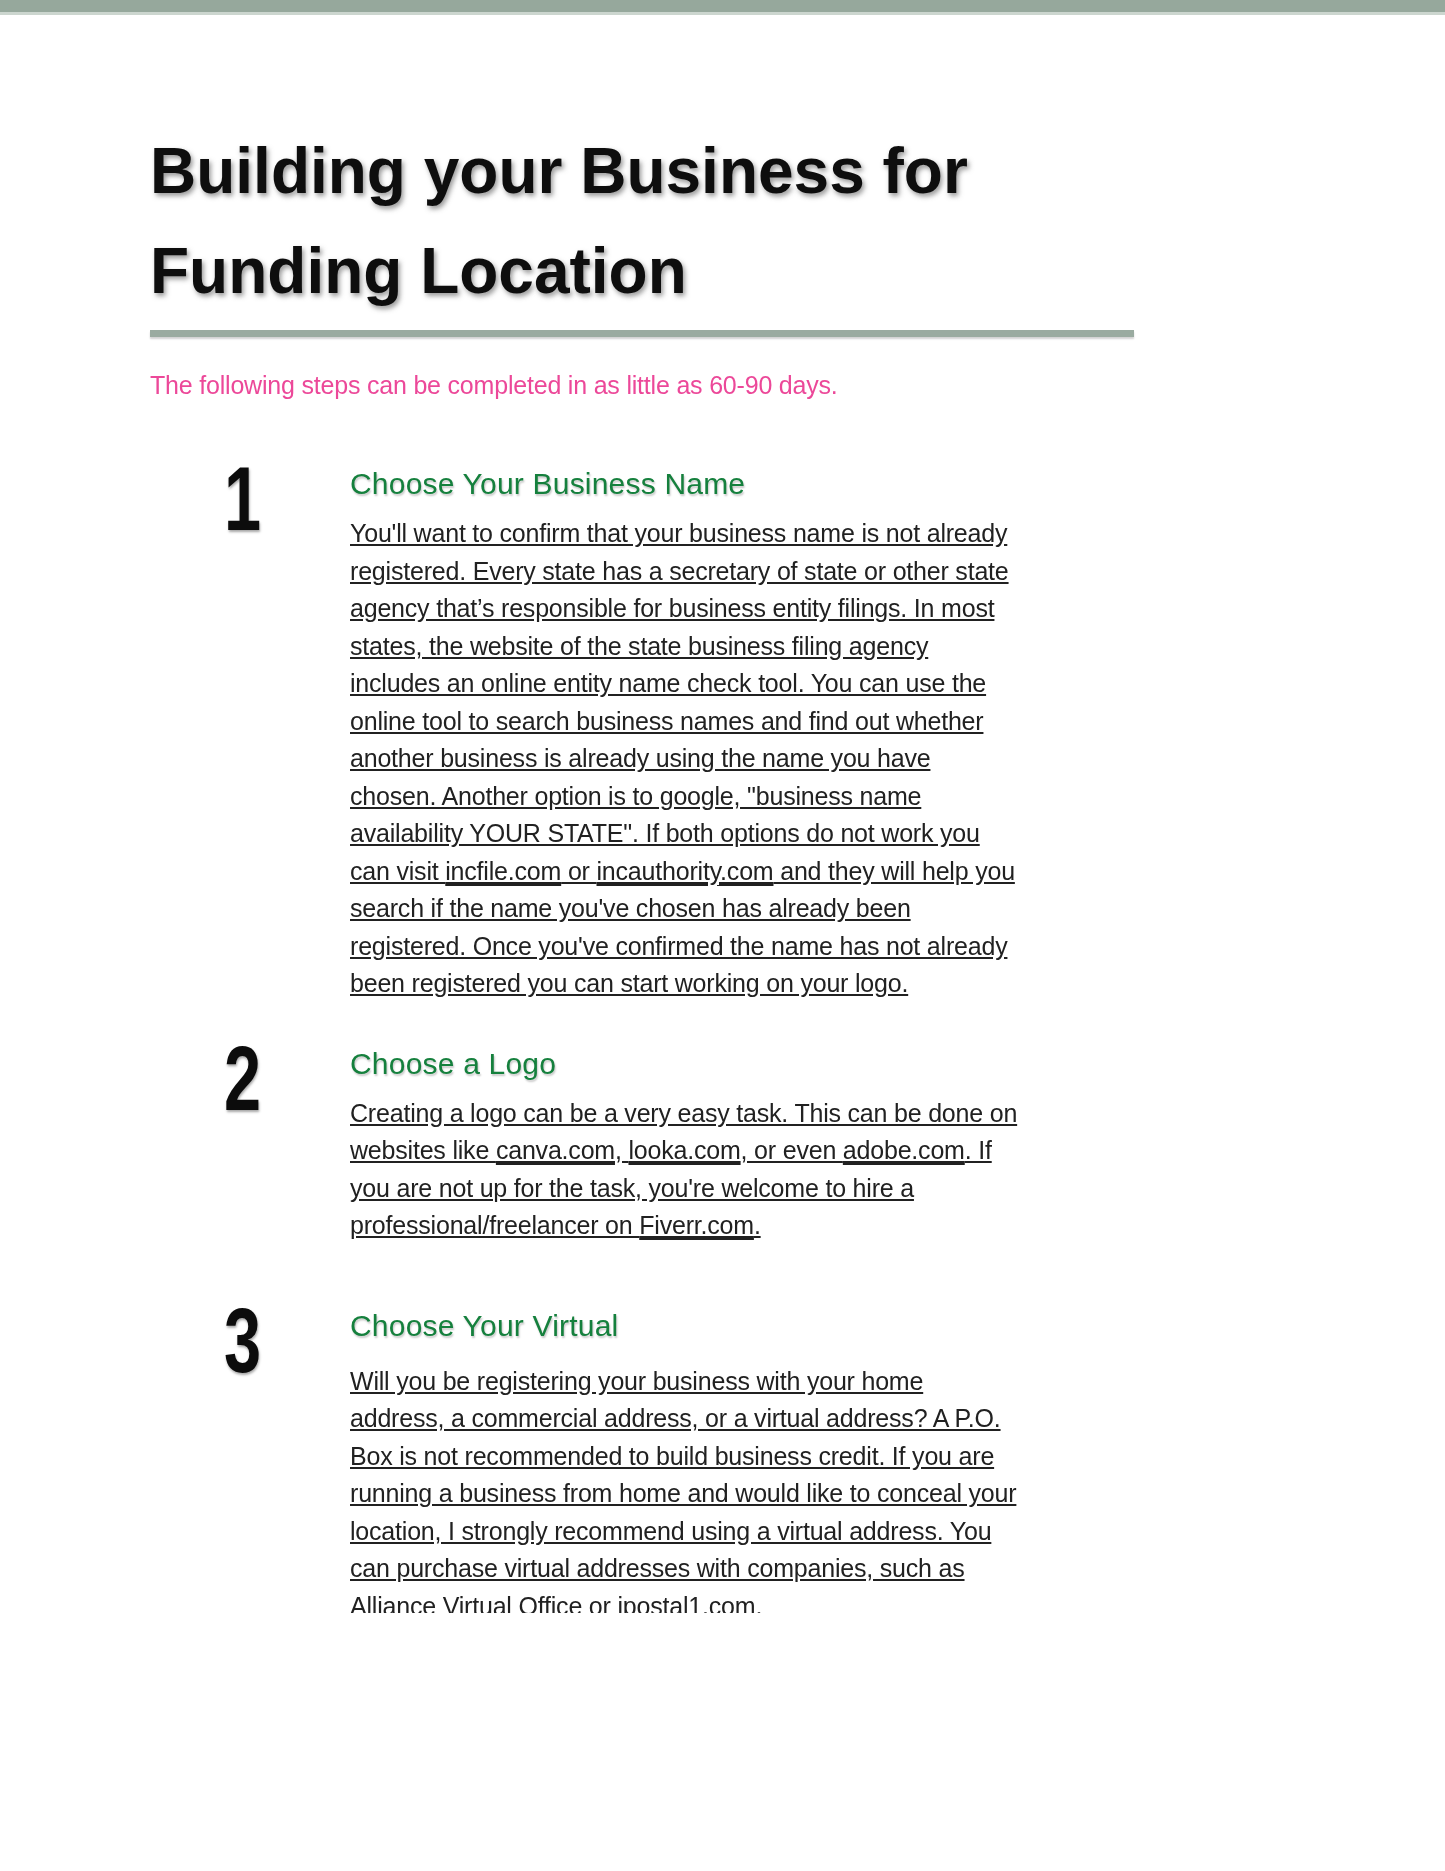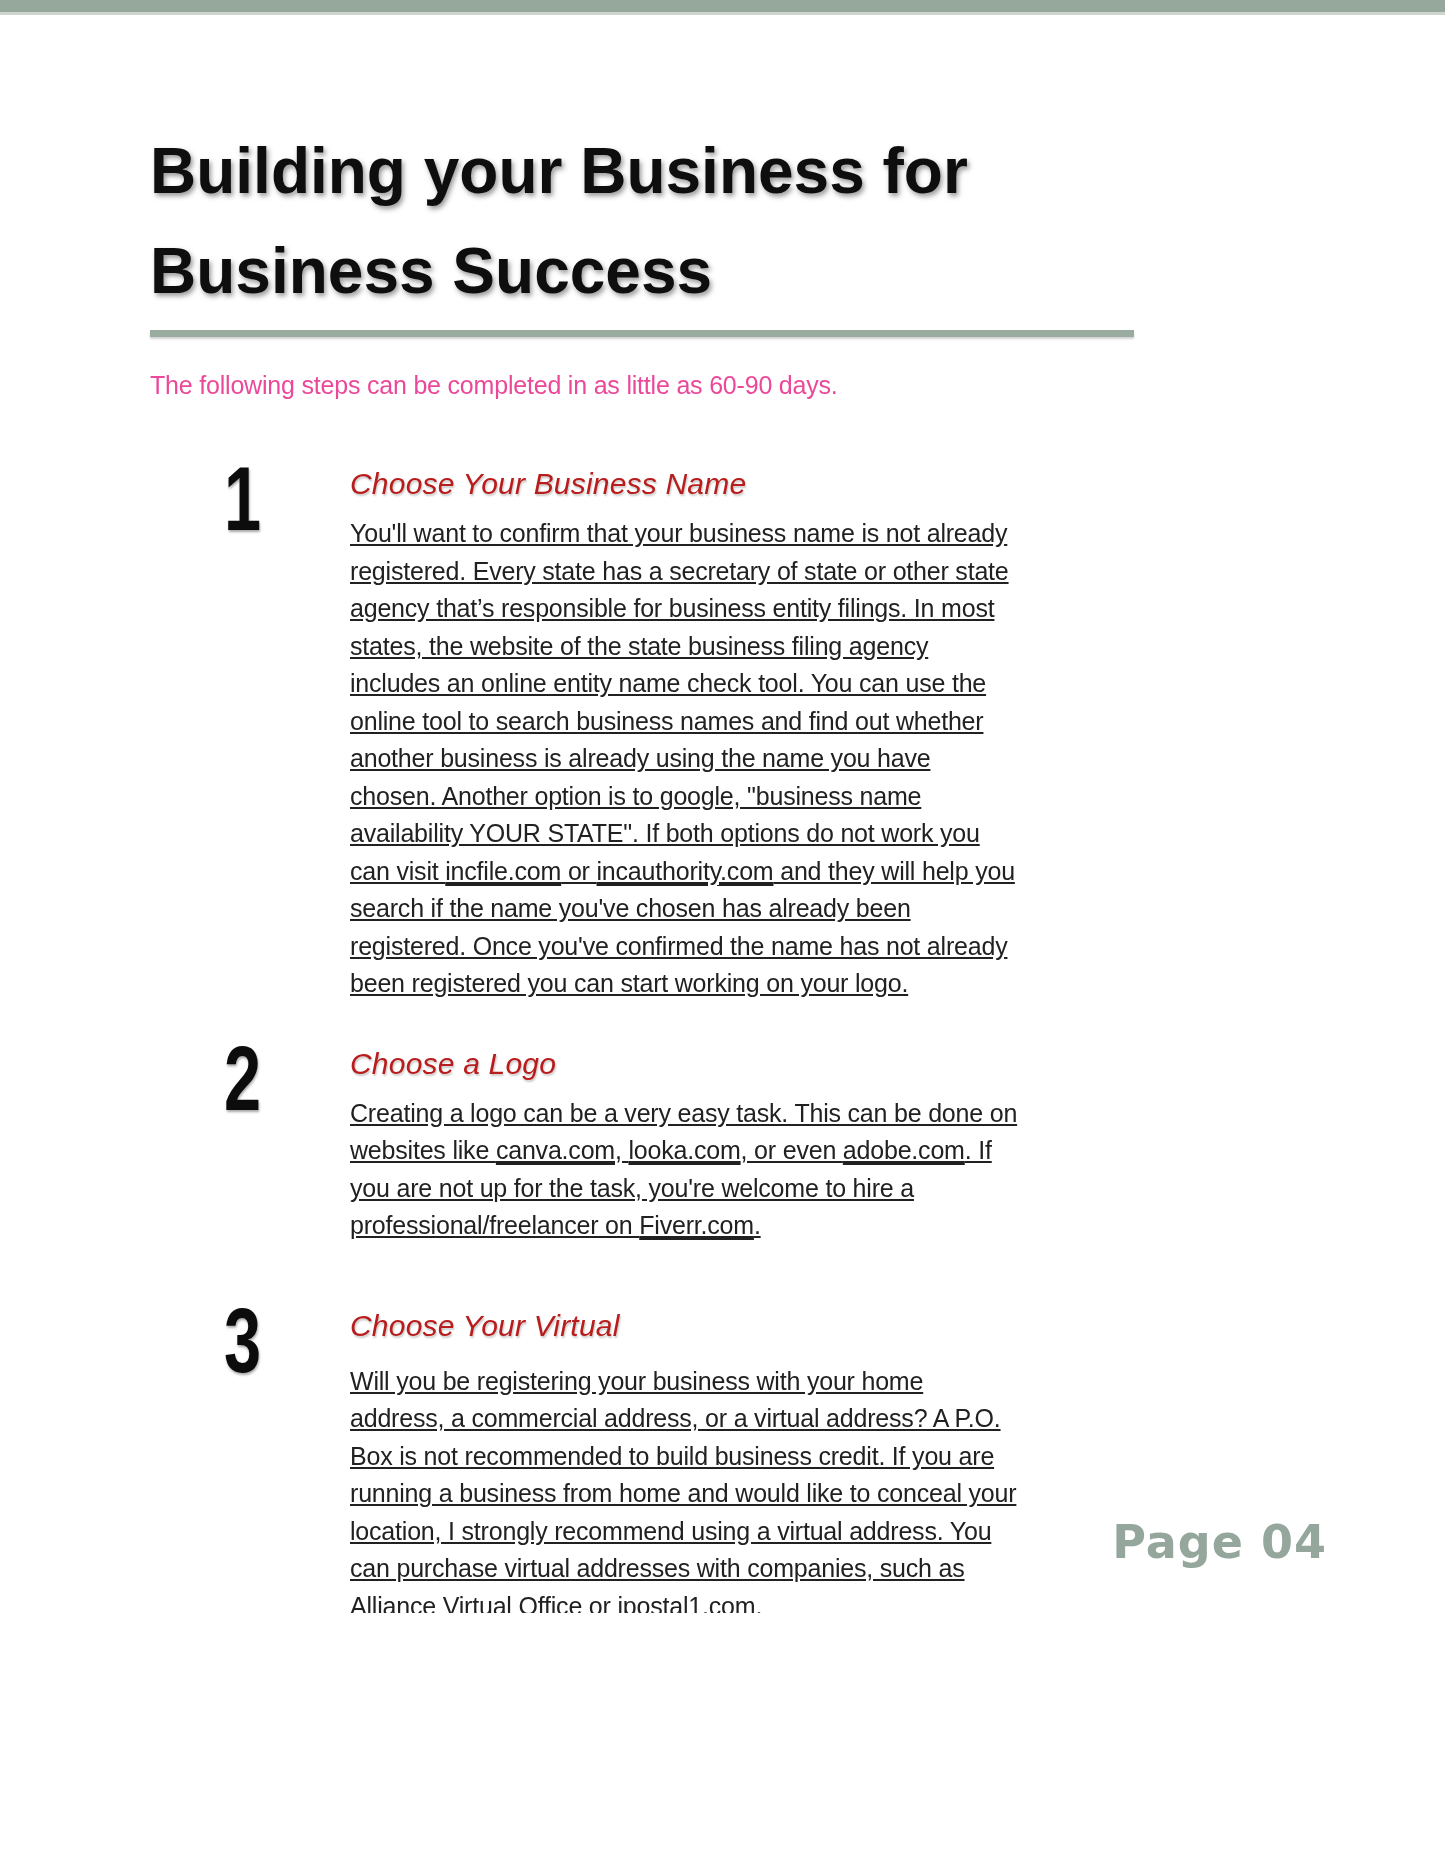--- a/index.html
+++ b/index.html
@@ -53,24 +53,23 @@
     color:#0c0c0c;
     text-shadow:1px 2px 3px rgba(0,0,0,0.35);
   }
   .step-num .glyph{display:inline-block;transform:scaleX(0.74);transform-origin:left top;}
   .step-content{width:670px;}
   .step-heading{
     margin:0;
     font-size:30px;
     line-height:37px;
     font-weight:400;
-    color:#b91c1c;
+    color:#15803d;
     letter-spacing:0.2px;
     text-shadow:1px 2px 2px rgba(0,0,0,0.22);
-    font-style:italic;
   }
   .step-body{
     margin:13px 0 0 0;
     font-size:25px;
     line-height:37.5px;
     color:#212121;
     letter-spacing:-0.2px;
     text-decoration:underline;
   }
   .step.spaced .step-body{margin-top:19px;}
@@ -87,21 +86,21 @@
 </style>
 </head>
 <body>
 
 <div class="page" style="--accent: #96a89c; --underline: #9aaba0; --pagenum: #95a79c;">
   <div class="top-bar"></div>
 
   <div class="content">
     <h1 class="title">
       <span class="title-line">Building your Business for</span>
-      <span class="title-line">Business Success</span>
+      <span class="title-line">Funding Location</span>
     </h1>
 
     <div class="title-underline"></div>
 
     <p class="subtitle">The following steps can be completed in as little as 60-90 days.</p>
 
     <div class="steps">
 
       <section class="step">
         <div class="step-num">
@@ -129,14 +128,13 @@
         </div>
         <div class="step-content">
           <h2 class="step-heading">Choose Your Virtual</h2>
           <p class="step-body"><span>Will you be registering your business with your home address, a commercial address, or a virtual address? A P.O. Box is not recommended to build business credit. If you are running a business from home and would like to conceal your location, I strongly recommend using a virtual address. You can purchase virtual addresses with companies, such as </span><span class="link">Alliance Virtual Office</span><span> or </span><span class="link">ipostal1.com.</span></p>
         </div>
       </section>
 
     </div>
   </div>
 
-  <div class="page-number">Page 04</div>
 </div>
 
 </body></html>

